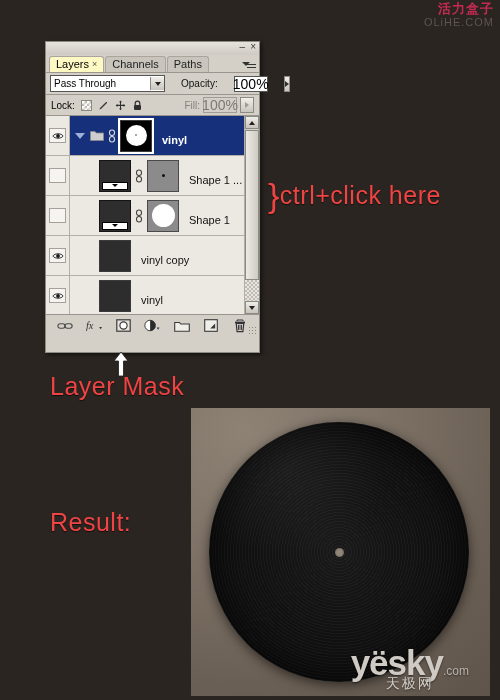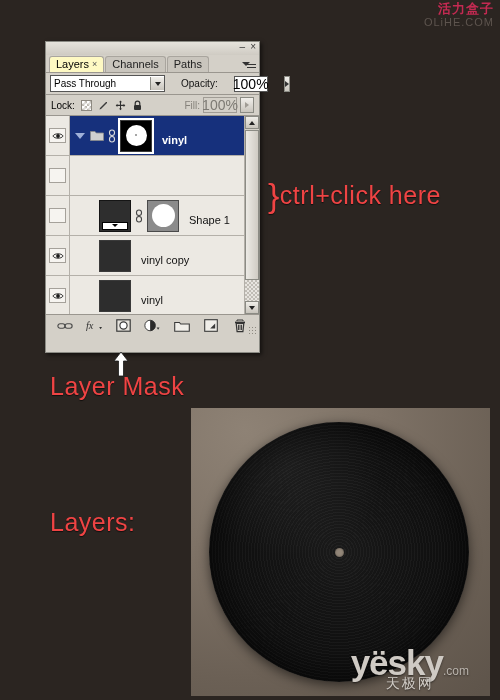--- a/index.html
+++ b/index.html
@@ -299,20 +299,35 @@
             <span class="circ"></span>
           </span>
           <span class="lname">vinyl</span>
         </div>
       </div>
 
       <div class="layer">
         <div class="eyecell">
           <span class="eyebox off"></span>
         </div>
+        <div class="body" style="padding-left:29px;">
+          <span class="shapethumb">
+            <span class="bar"></span>
+          </span>
+          <span class="linkico">
+            <svg width="8" height="14" viewBox="0 0 8 14">
+                <rect x="1.5" y="1" width="5" height="5.5" rx="2.5" fill="none" stroke="#444" stroke-width="1.1"></rect>
+                <rect x="1.5" y="7.5" width="5" height="5.5" rx="2.5" fill="none" stroke="#444" stroke-width="1.1"></rect>
+              </svg>
+          </span>
+          <span class="maskthumb">
+            <span class="dot"></span>
+          </span>
+          <span class="lname">Shape 1 ...</span>
+        </div>
       </div>
 
       <div class="layer">
         <div class="eyecell">
           <span class="eyebox off"></span>
         </div>
         <div class="body" style="padding-left:29px;">
           <span class="shapethumb">
             <span class="bar"></span>
           </span>
@@ -424,21 +439,21 @@
     <span class="brace">}</span><span>ctrl+click here</span>
   </div>
 
   <div class="uparrow">
     <svg width="22" height="26" viewBox="0 0 22 26">
         <path d="M11 1 L18 10 H13.5 V25 H8.5 V10 H4 Z" fill="#fff" stroke="#1a1a1a" stroke-width="0.8"></path>
       </svg>
   </div>
 
   <div class="ann layer-mask">Layer Mask</div>
-  <div class="ann result">Layers:</div>
+  <div class="ann result">Result:</div>
 
   <div class="photo">
     <div class="record">
       <div class="sheen"></div>
       <div class="hole"></div>
     </div>
     <div class="wm-bot">
       <div class="big"><span>yësky</span><span class="dotcom">.com</span></div>
       <div class="cn">天极网</div>
     </div>

